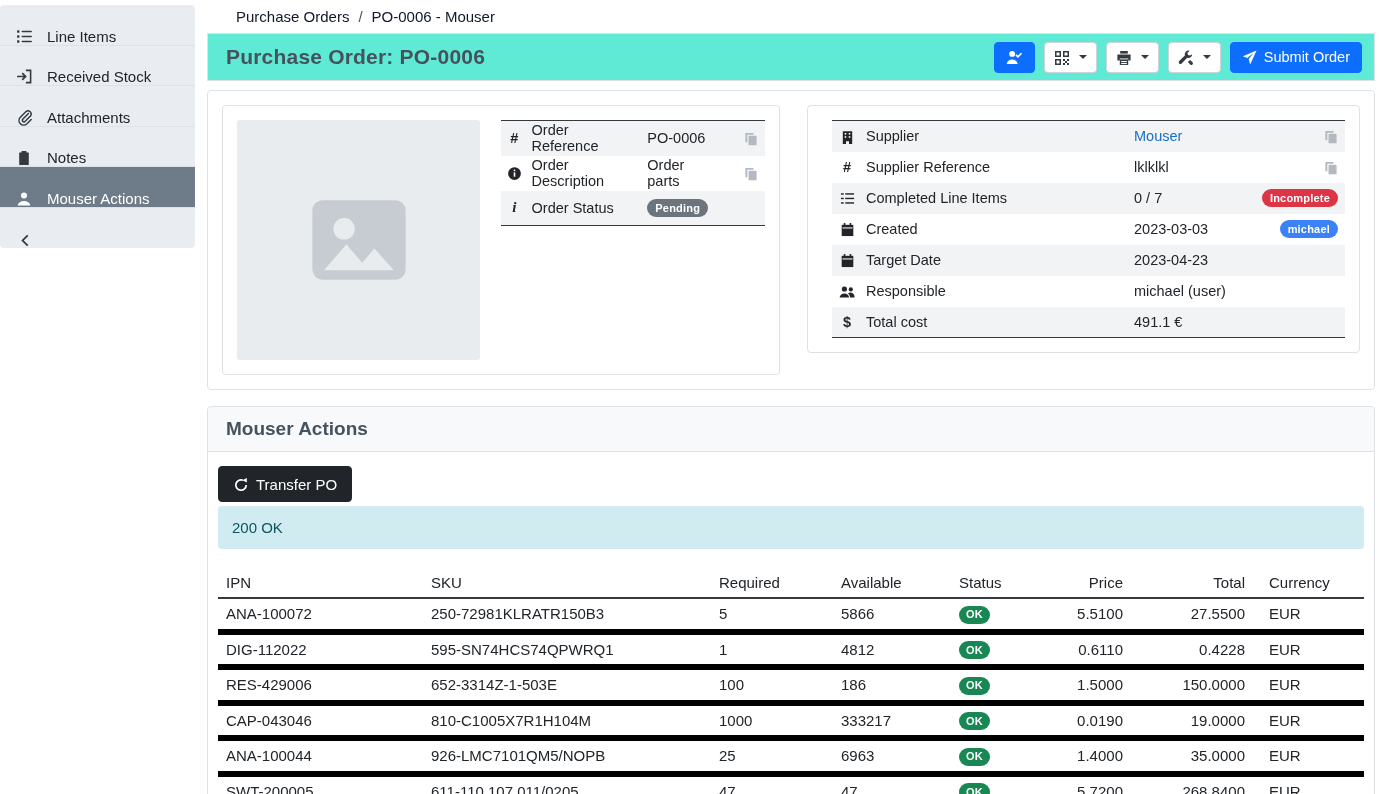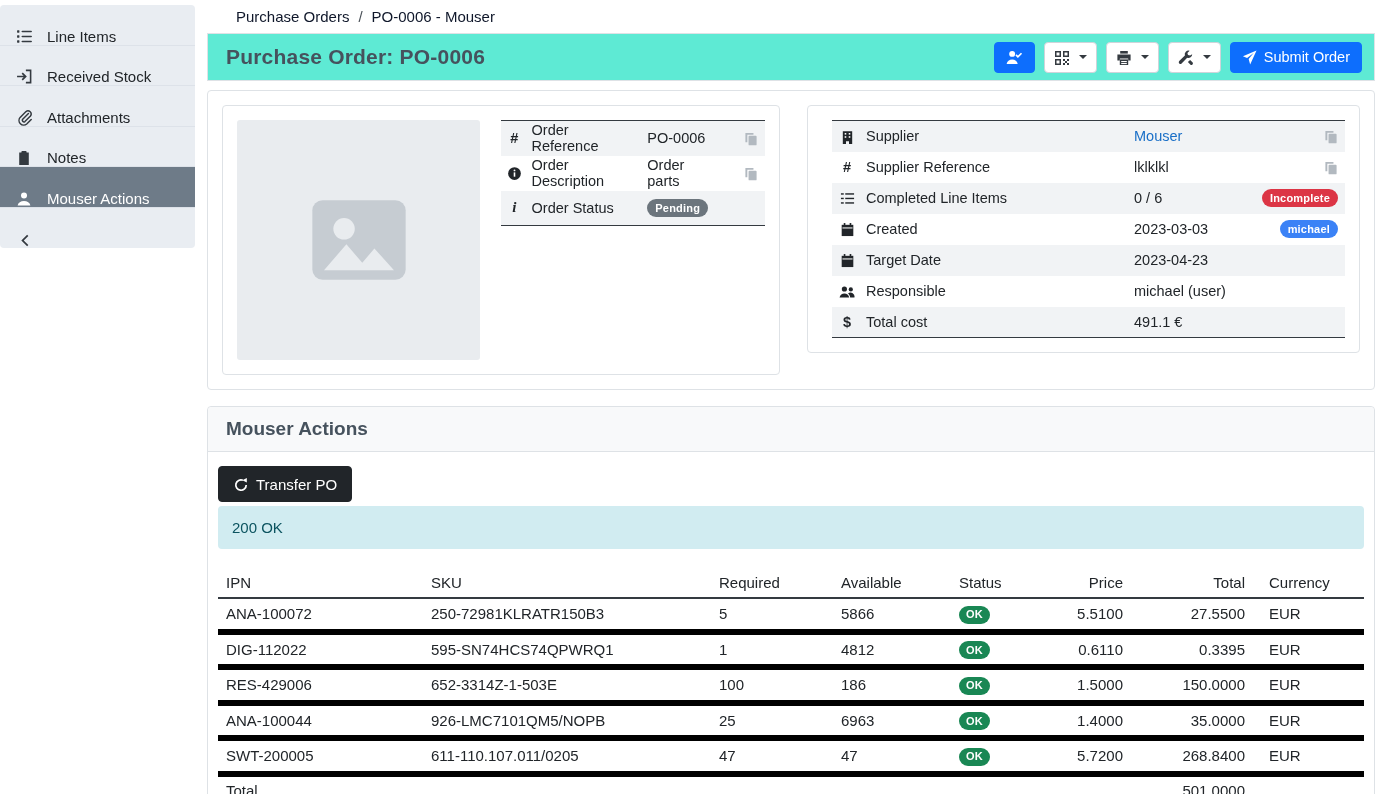--- a/index.html
+++ b/index.html
@@ -385,21 +385,21 @@
                     <svg class="ic" width="14" height="14">
                       <use href="#sym-copy"></use>
                     </svg>
                   </button></td>
           </tr>
           <tr>
             <td class="dicon"><svg class="ic" width="15" height="15">
                     <use href="#sym-listcheck"></use>
                   </svg></td>
             <td class="dlabel">Completed Line Items</td>
-            <td class="dvalue">0 / 6</td>
+            <td class="dvalue">0 / 7</td>
             <td class="dextra"><span class="badge badge-incomplete">Incomplete</span></td>
           </tr>
           <tr>
             <td class="dicon"><svg class="ic" width="15" height="15">
                     <use href="#sym-calendar"></use>
                   </svg></td>
             <td class="dlabel">Created</td>
             <td class="dvalue">2023-03-03</td>
             <td class="dextra"><span class="badge badge-user">michael</span></td>
           </tr>
@@ -468,34 +468,44 @@
               <td class="num">27.5500</td>
               <td class="cur">EUR</td>
             </tr>
             <tr>
               <td>DIG-112022</td>
               <td>595-SN74HCS74QPWRQ1</td>
               <td>1</td>
               <td>4812</td>
               <td><span class="badge badge-ok">OK</span></td>
               <td class="num">0.6110</td>
-              <td class="num">0.3395</td>
+              <td class="num">0.4228</td>
               <td class="cur">EUR</td>
             </tr>
             <tr>
               <td>RES-429006</td>
               <td>652-3314Z-1-503E</td>
               <td>100</td>
               <td>186</td>
               <td><span class="badge badge-ok">OK</span></td>
               <td class="num">1.5000</td>
               <td class="num">150.0000</td>
               <td class="cur">EUR</td>
             </tr>
             <tr>
+              <td>CAP-043046</td>
+              <td>810-C1005X7R1H104M</td>
+              <td>1000</td>
+              <td>333217</td>
+              <td><span class="badge badge-ok">OK</span></td>
+              <td class="num">0.0190</td>
+              <td class="num">19.0000</td>
+              <td class="cur">EUR</td>
+            </tr>
+            <tr>
               <td>ANA-100044</td>
               <td>926-LMC7101QM5/NOPB</td>
               <td>25</td>
               <td>6963</td>
               <td><span class="badge badge-ok">OK</span></td>
               <td class="num">1.4000</td>
               <td class="num">35.0000</td>
               <td class="cur">EUR</td>
             </tr>
             <tr>

